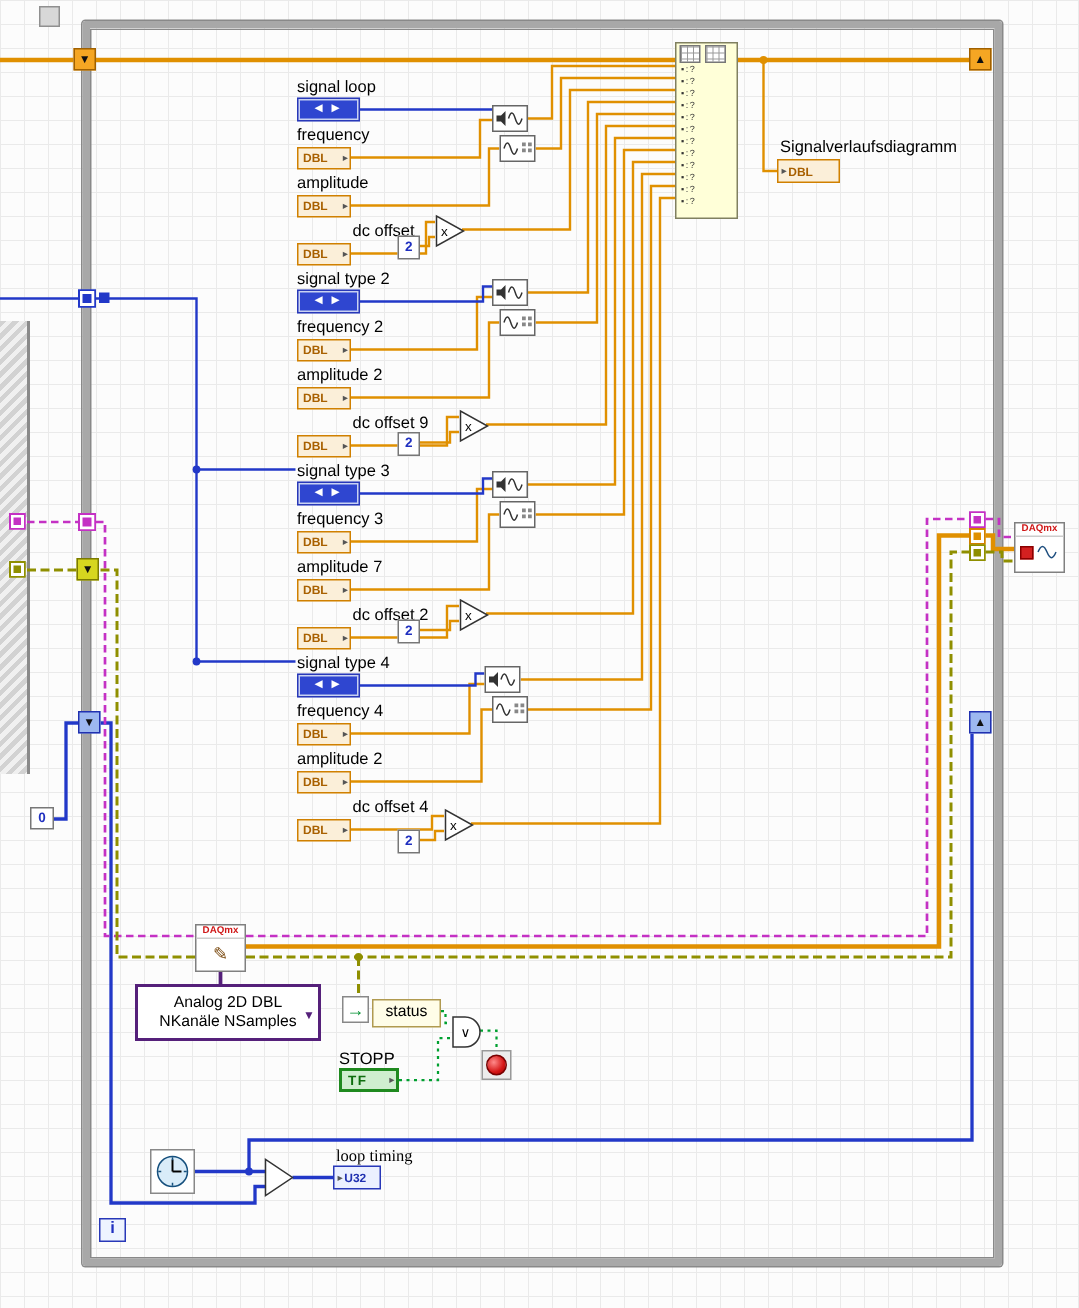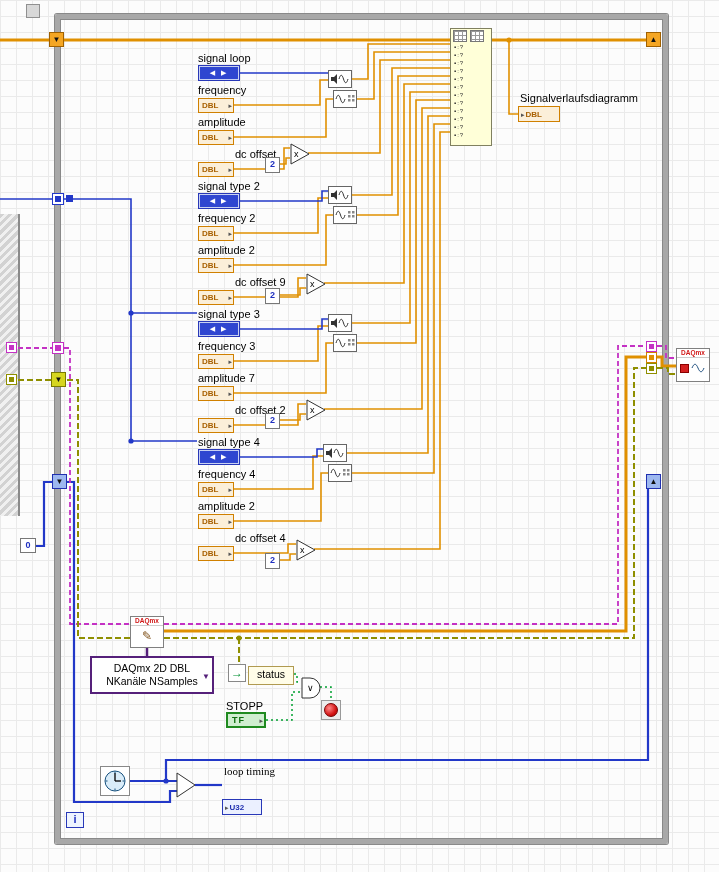--- a/index.html
+++ b/index.html
@@ -63,21 +63,21 @@
   .combo{position:absolute;left:90px;top:656px;width:124px;height:38px;border:2px solid #55207A;background:#FFF;z-index:5;
     display:flex;flex-direction:column;justify-content:center;box-sizing:border-box;}
   .combo .line{font-size:10.5px;line-height:13px;text-align:center;}
   .combo .dd{position:absolute;right:2px;top:14px;font-size:8px;color:#55207A;}
   .statusicon{position:absolute;left:228px;top:664px;width:18px;height:18px;border:1px solid #888;background:#FFF;z-index:5;
     display:flex;align-items:center;justify-content:center;font-size:12px;font-weight:bold;color:#009030;box-sizing:border-box;}
   .statuslabel{position:absolute;left:248px;top:666px;width:46px;height:19px;border:1px solid #B09A50;background:#FFFDE8;z-index:5;
     font-size:10.5px;line-height:15px;text-align:center;box-sizing:border-box;}
   .tf{left:226px;top:712px;width:40px;height:16px;border:2px solid #1F8A1F;background:#CFEECF;}
   .tf .t-name{font-size:9px;font-weight:bold;color:#0E6E0E;margin-left:4px;letter-spacing:1px;}
-  .u32{left:222px;top:799px;width:40px;height:16px;border:1.5px solid #2838B8;background:#EBF0FF;}
+  .u32{left:222px;top:777px;width:32px;height:16px;border:1.5px solid #2838B8;background:#EBF0FF;}
   .u32 .t-name{font-size:8px;font-weight:bold;color:#2030B0;}
   .chartind{left:518px;top:106px;width:42px;height:16px;border:1.5px solid #D08000;background:#FBEFD9;}
   .chartind .t-name{font-size:8px;font-weight:bold;color:#A86000;}
   .stopterm{position:absolute;left:321px;top:700px;width:20px;height:20px;border:1px solid #999;background:#ECECEC;z-index:5;
     display:flex;align-items:center;justify-content:center;box-sizing:border-box;}
   .stopterm .dot{width:12px;height:12px;border-radius:50%;border:1px solid #700;
     background:radial-gradient(circle at 35% 35%,#FF8A8A,#D41414 60%,#A00000);}
   .iterm{position:absolute;left:66px;top:812px;width:18px;height:16px;border:1.5px solid #2838B8;background:#EEF4FF;z-index:5;
     font-size:11px;font-weight:bold;color:#2030C0;text-align:center;line-height:13px;box-sizing:border-box;}
   .zero{position:absolute;left:20px;top:538px;width:16px;height:15px;border:1px solid #777;background:#FFF;z-index:5;
@@ -381,21 +381,21 @@
       <span class="t-name">DBL</span>
     </div>
 
   <div class="daqnode" style="left:130px;top:616px;width:34px;height:32px;">
     <div class="daq-title">DAQmx</div>
     <div class="daq-body">
         <span class="pencil">✎</span>
       </div>
   </div>
   <div class="combo">
-    <div class="line">DAQmx 2D DBL</div>
+    <div class="line">Analog 2D DBL</div>
     <div class="line">NKanäle NSamples</div>
     <span class="dd">▼</span>
   </div>
 
   <div class="daqnode" style="left:676px;top:348px;width:34px;height:34px;">
     <div class="daq-title">DAQmx</div>
     <div class="daq-body">
         <span class="redsq"></span>
         <svg width="16" height="12">
           <path d="M1,6 C3,1 5,1 7,6 S11,11 13,6" stroke="#205080" fill="none" stroke-width="1"></path>

